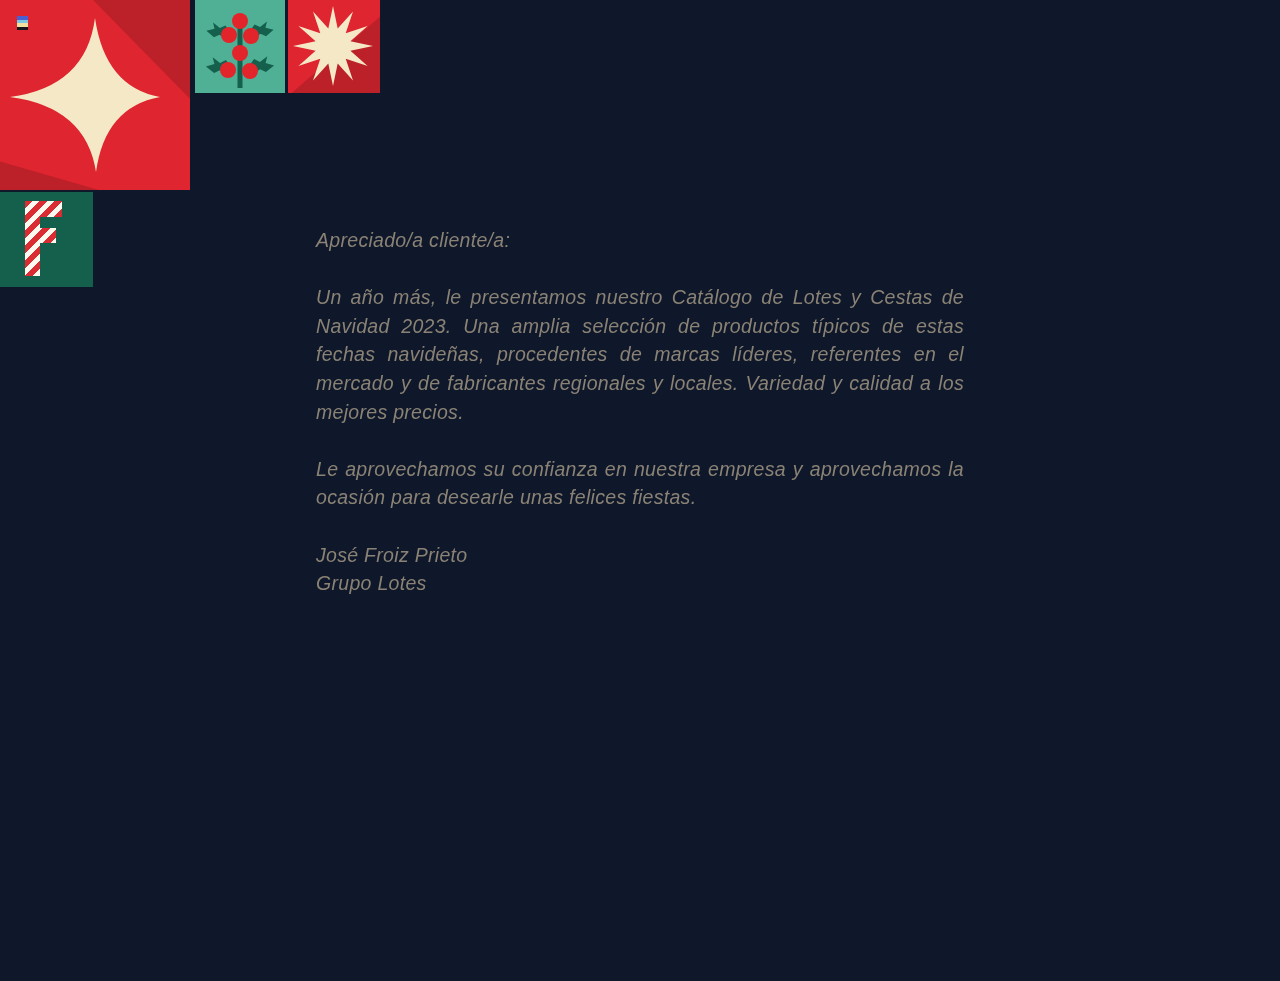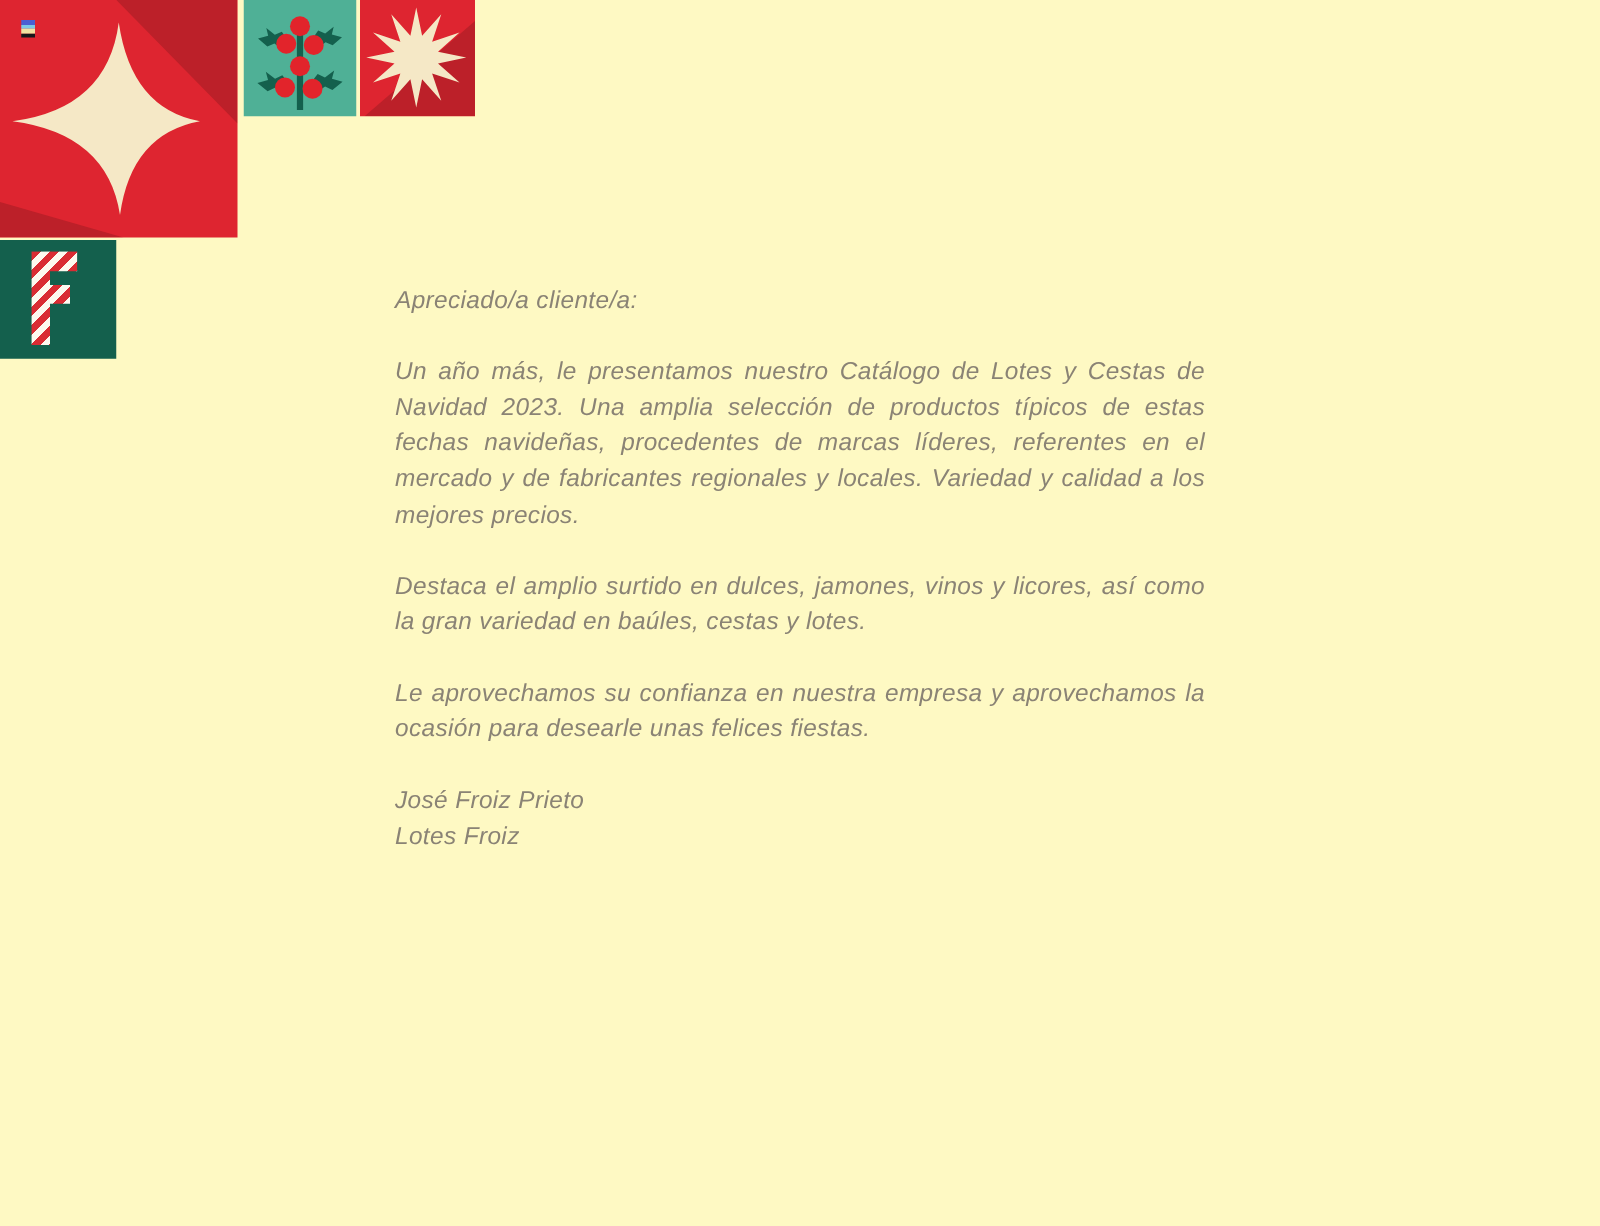--- a/index.html
+++ b/index.html
@@ -4,21 +4,21 @@
 <title>Catálogo – carta</title>
 <style>
   html, body {
     margin: 0;
     padding: 0;
   }
   .page {
     position: relative;
     width: 1280px;
     height: 981px;
-    background: #fef9c3;
+    background: #0f172a;
     overflow: hidden;
     font-family: "Liberation Sans", sans-serif;
   }
 
   
   .tile { position: absolute; }
 
   .tile-big {
     left: 0; top: 0;
     width: 190px; height: 190px;
@@ -144,21 +144,20 @@
     </svg>
   </div>
 
   <div class="tile tile-f">
     <div class="f-letter"></div>
   </div>
 
   <div class="letter">
     <p class="greeting">Apreciado/a cliente/a:</p>
     <p>Un año más, le presentamos nuestro Catálogo de Lotes y Cestas de Navidad 2023. Una amplia selección de productos típicos de estas fechas navideñas, procedentes de marcas líderes, referentes en el mercado y de fabricantes regionales y locales. Variedad y calidad a los mejores precios.</p>
-    <p>Destaca el amplio surtido en dulces, jamones, vinos y licores, así como la gran variedad en baúles, cestas y lotes.</p>
     <p>Le aprovechamos su confianza en nuestra empresa y aprovechamos la ocasión para desearle unas felices fiestas.</p>
     <div class="signature">
       <div>José Froiz Prieto</div>
-      <div>Lotes Froiz</div>
+      <div>Grupo Lotes</div>
     </div>
   </div>
 
 </div>
 
 </body></html>

